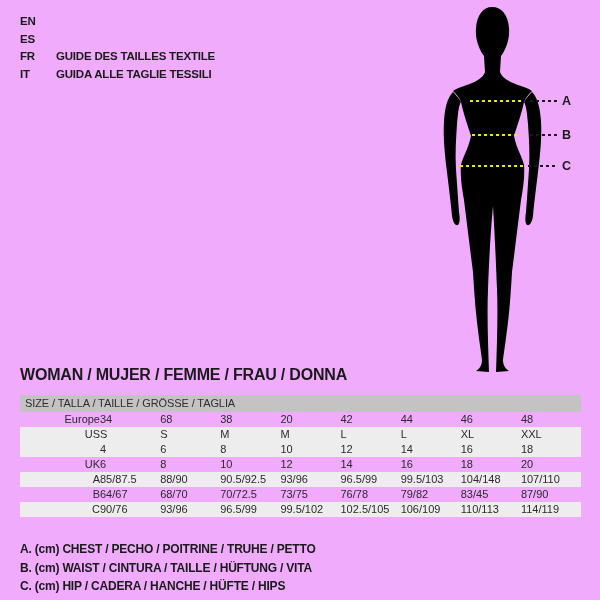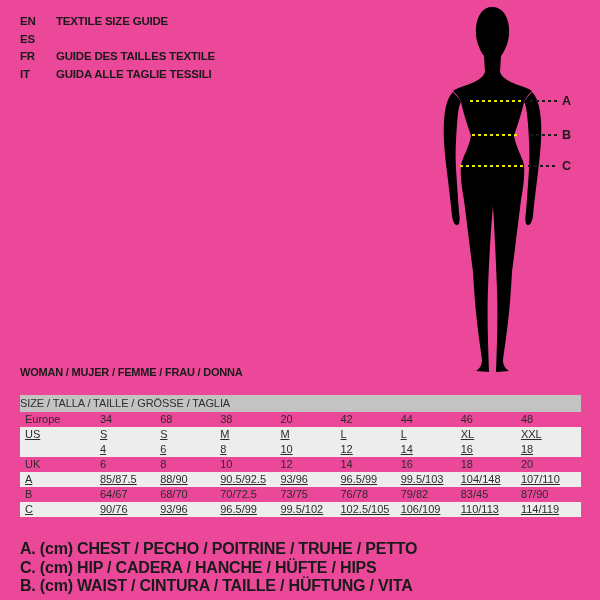--- a/index.html
+++ b/index.html
@@ -5,21 +5,21 @@
   :root{
     --header-bar:#c3c3c3;
     --row-shaded:#ededed;
     --line-on-body:#e8e800;
     --line-off-body:#1a1a1a;
     --silhouette:#000000;
   }
   *{margin:0;padding:0;box-sizing:border-box;}
   html,body{width:600px;height:600px;background:#ffffff;overflow:hidden;
     font-family:"Liberation Sans", sans-serif;color:#1a1a1a;}
-  .canvas{position:relative;width:600px;height:600px;background:#ec4899;}
+  .canvas{position:relative;width:600px;height:600px;background:#f0abfc;}
 
   
   .lang-list{position:absolute;left:20px;top:13px;}
   .lang-row{display:flex;font-weight:bold;font-size:11.5px;line-height:17.6px;letter-spacing:-0.2px;}
   .lang-code{width:36px;}
   .lang-title{white-space:nowrap;}
 
   
   .figure-wrap{position:absolute;left:393px;top:4px;width:200px;height:372px;}
 
@@ -33,44 +33,43 @@
   .seg-a-b{left:530px;top:100px;width:27px;}
   .lbl-a{left:562px;top:94px;}
   .seg-b-y{left:472px;top:134px;width:46px;}
   .seg-b-b{left:530px;top:134px;width:27px;}
   .lbl-b{left:562px;top:128px;}
   .seg-c-y{left:460px;top:165px;width:64px;}
   .seg-c-b{left:528px;top:165px;width:29px;}
   .lbl-c{left:562px;top:159px;}
 
   
-  .section-title{position:absolute;left:20px;top:366px;font-weight:bold;font-size:11px;letter-spacing:-0.2px;}
+  .section-title{position:absolute;left:20px;top:366px;font-weight:bold;font-size:16px;letter-spacing:-0.2px;}
 
   
   .size-table{position:absolute;left:20px;top:395px;width:561px;font-size:11px;color:#2b2b2b;}
-  .size-table-header{background:var(--header-bar);height:17px;line-height:17px;
+  .size-table-header{background:var(--header-bar);height:17px;line-height:17px;padding-left:5px;
     color:#2e2e2e;font-size:11px;letter-spacing:-0.1px;}
   .size-row{display:flex;height:15px;line-height:15px;}
-  .size-row.shaded{background:var(--row-shaded);text-decoration:underline;}
-  .row-label{width:80px;padding-left:5px;text-align:left;}
+  .size-row.shaded{background:var(--row-shaded);}
+  .row-label{width:80px;padding-left:5px;text-align:right;}
   .size-cell{flex:1;}
 
   
   .legend{position:absolute;left:20px;top:540px;}
-  .legend-line{font-weight:bold;font-size:16px;line-height:18.5px;letter-spacing:-0.2px;white-space:nowrap;}
+  .legend-line{font-weight:bold;font-size:12px;line-height:18.5px;letter-spacing:-0.2px;white-space:nowrap;}
 </style>
 </head>
 <body>
 
 <div class="canvas">
 
   <div class="lang-list">
     <div class="lang-row">
       <span class="lang-code">EN</span>
-      <span class="lang-title">TEXTILE SIZE GUIDE</span>
     </div>
     <div class="lang-row">
       <span class="lang-code">ES</span>
     </div>
     <div class="lang-row">
       <span class="lang-code">FR</span>
       <span class="lang-title">GUIDE DES TAILLES TEXTILE</span>
     </div>
     <div class="lang-row">
       <span class="lang-code">IT</span>
@@ -234,17 +233,17 @@
           <span class="size-cell">102.5/105</span>
           <span class="size-cell">106/109</span>
           <span class="size-cell">110/113</span>
           <span class="size-cell">114/119</span>
         </div>
       </div>
   </div>
 
   <div class="legend">
     <div class="legend-line">A. (cm) CHEST / PECHO / POITRINE / TRUHE / PETTO</div>
+    <div class="legend-line">B. (cm) WAIST / CINTURA / TAILLE / HÜFTUNG / VITA</div>
     <div class="legend-line">C. (cm) HIP / CADERA / HANCHE / HÜFTE / HIPS</div>
-    <div class="legend-line">B. (cm) WAIST / CINTURA / TAILLE / HÜFTUNG / VITA</div>
   </div>
 
 </div>
 
 </body></html>

